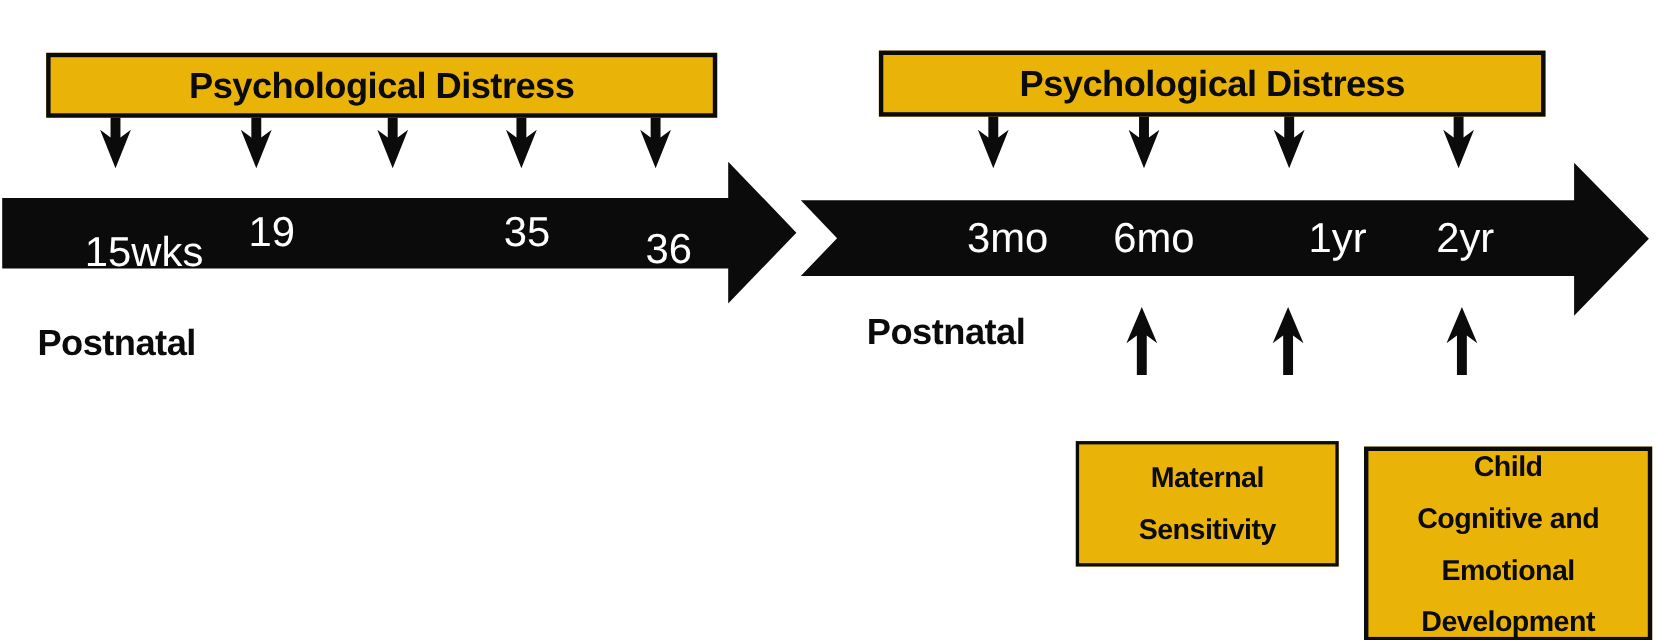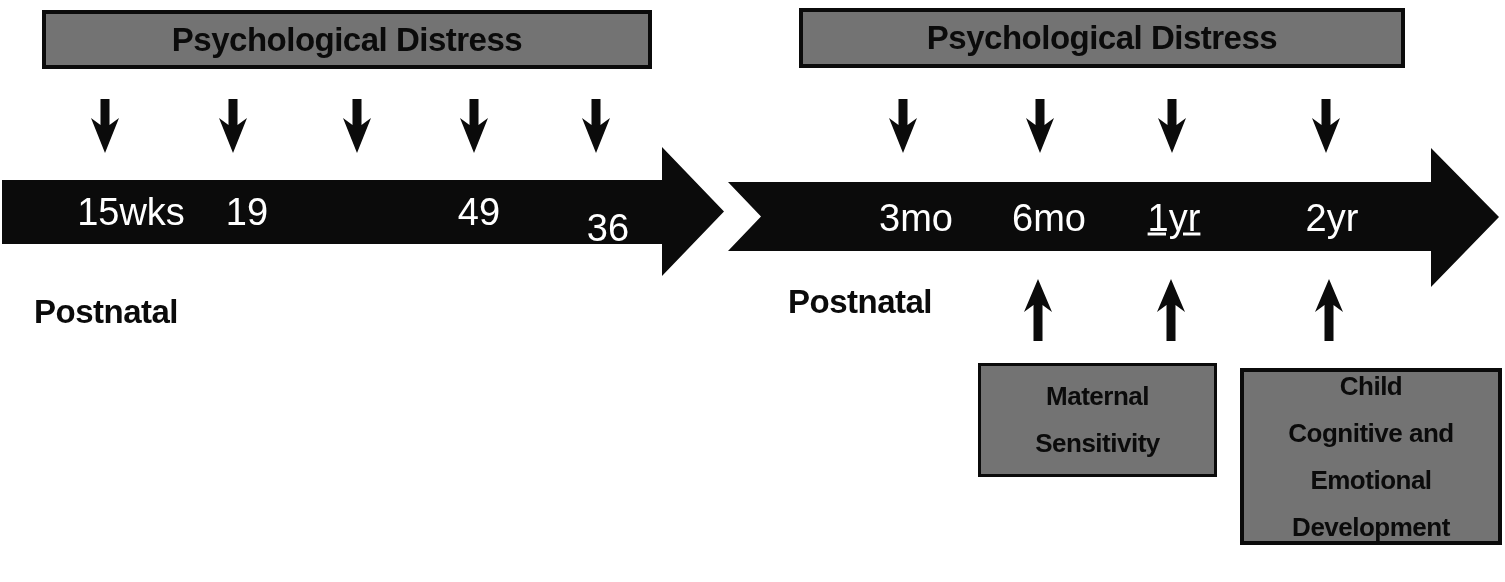--- a/index.html
+++ b/index.html
@@ -19,28 +19,29 @@
   .layer {
     position: absolute;
     left: 0;
     top: 0;
   }
   .shape {
     fill: #0b0b0b;
   }
   .box {
     position: absolute;
-    background: #737373;
+    background: #eab308;
     border: 4px solid #0b0b0b;
     display: flex;
     flex-direction: column;
     align-items: center;
     justify-content: center;
     text-align: center;
     box-sizing: border-box;
+    margin-top: 38px;
   }
   .box-title {
     font-size: 33px;
     font-weight: bold;
     letter-spacing: -0.5px;
     white-space: nowrap;
   }
   .sub-box-line {
     font-size: 26px;
     font-weight: bold;
@@ -97,29 +98,29 @@
   </svg>
 
   <div class="box" style="left:42px; top:10px; width:610px; height:59px;">
     <span class="box-title">Psychological Distress</span>
   </div>
 
   <div class="box" style="left:799px; top:8px; width:606px; height:60px;">
     <span class="box-title">Psychological Distress</span>
   </div>
 
-  <span class="tick" style="left:131px; top:212px;">15wks</span>
+  <span class="tick" style="left:131px; top:230px;">15wks</span>
   <span class="tick" style="left:247px; top:212px;">19</span>
   <span class="tick" style="left:362px; top:228px;margin-top:34px;">25</span>
-  <span class="tick" style="left:479px; top:212px;">49</span>
+  <span class="tick" style="left:479px; top:212px;">35</span>
   <span class="tick" style="left:608px; top:228px;">36</span>
 
   <span class="tick" style="left:916px; top:218px;">3mo</span>
   <span class="tick" style="left:1049px; top:218px;">6mo</span>
-  <span class="tick" style="left:1174px; top:218px;text-decoration:underline;">1yr</span>
+  <span class="tick" style="left:1216px; top:218px;">1yr</span>
   <span class="tick" style="left:1332px; top:218px;">2yr</span>
 
   <span class="phase" style="left:34px; top:294px;">Postnatal</span>
   <span class="phase" style="left:788px; top:284px;">Postnatal</span>
 
   <div class="box" style="left:978px; top:363px; width:239px; height:114px; border-width:3px;">
     <span class="sub-box-line">Maternal</span>
     <span class="sub-box-line">Sensitivity</span>
   </div>
 

